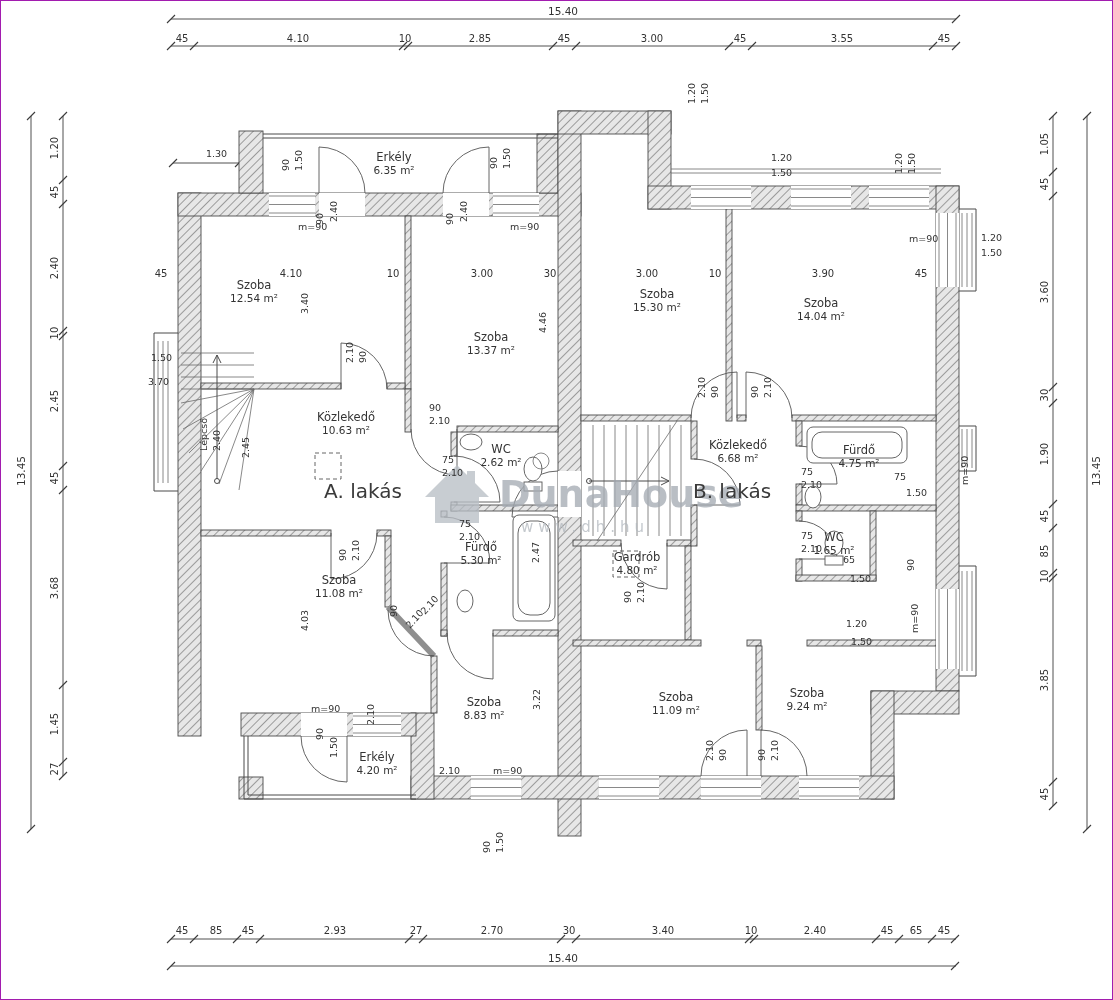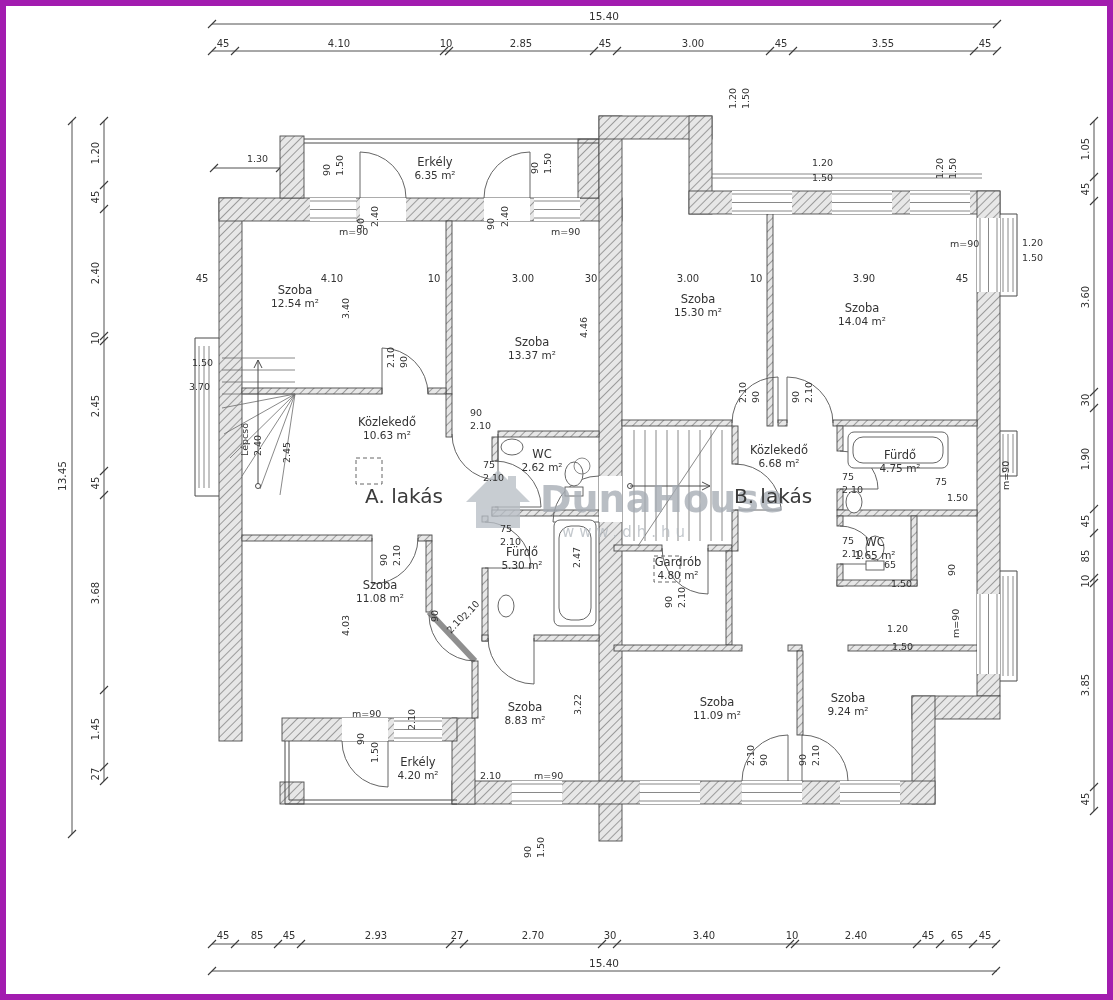--- a/index.html
+++ b/index.html
@@ -1,18 +1,18 @@
 <!DOCTYPE html>
 <html><head>
 <meta charset="utf-8">
 <title>Floor plan</title>
 <style>
   html,body{margin:0;padding:0;background:#f4f4f2;}
   .page{width:1113px;height:1000px;background:#ffffff;position:relative;margin:0 auto;
-        border:6px solid #a21caf;box-sizing:border-box;font-family:"DejaVu Sans",sans-serif;padding-left:36px;}
+        border:1px solid #a21caf;box-sizing:border-box;font-family:"DejaVu Sans",sans-serif;}
   svg{display:block}
   .wall{fill:url(#hatch);stroke:#4a4a4a;stroke-width:0.9;}
   .wall-line{stroke:#8f8f8f;stroke-width:6;}
   .thin{stroke:#4a4a4a;stroke-width:1;fill:none;}
   .thin-lt{stroke:#6b6b6b;stroke-width:0.8;fill:none;}
   .gap{fill:#ffffff;stroke:none;}
   .door{stroke:#555;stroke-width:0.9;fill:none;}
   .fixture{stroke:#555;stroke-width:0.9;fill:#ffffff;}
   .shaft{stroke:#555;stroke-width:0.9;fill:none;stroke-dasharray:4 3;}
   .dim-line{stroke:#3c3c3c;stroke-width:0.9;fill:none;}

